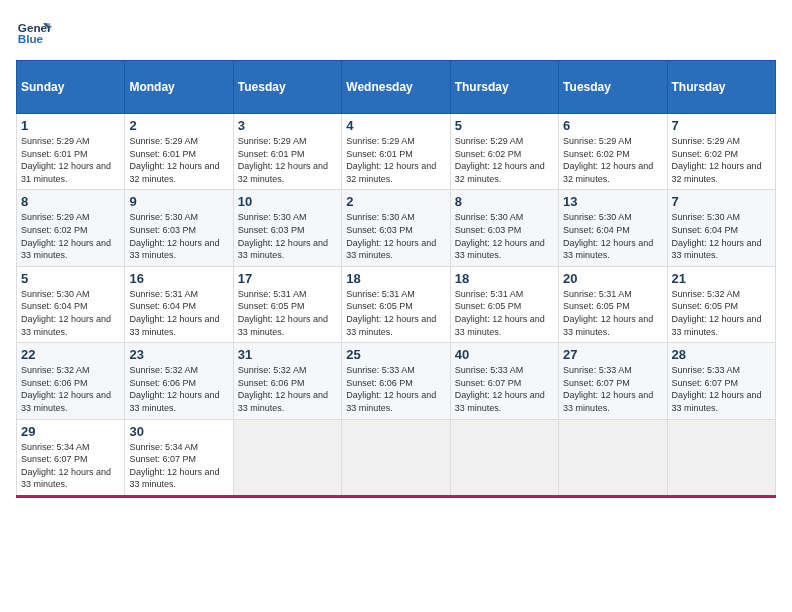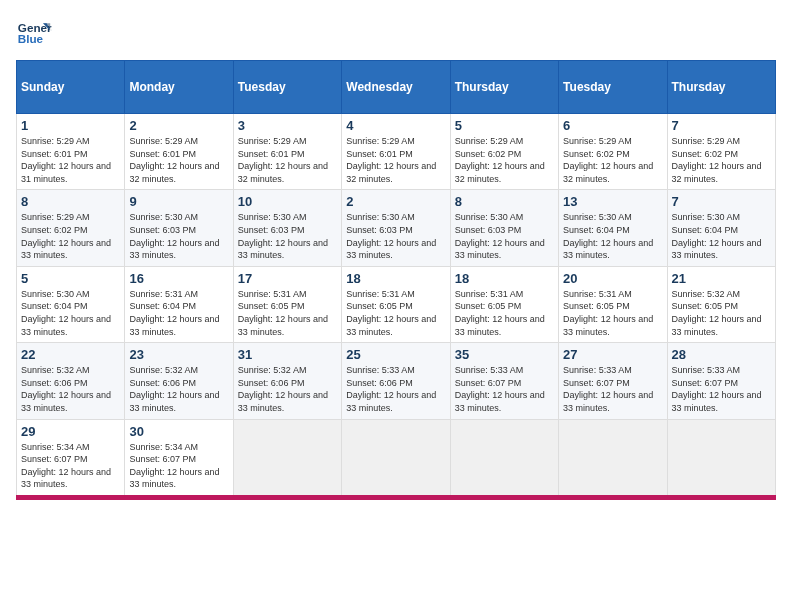--- a/index.html
+++ b/index.html
@@ -75,21 +75,21 @@
     }
     .day-info {
       font-size: 9px;
       line-height: 1.4;
       color: #333;
     }
     .empty-cell {
       background: #f0f0f0 !important;
     }
     .last-row td {
-      border-bottom: 5px solid #be185d;
+      border-bottom: 3px solid #be185d;
     }
   </style>
 </head>
 <body>
 
 <div class="header-area">
   <div class="logo">
     <svg class="logo-icon" viewBox="0 0 40 40">
       <text x="2" y="18" font-size="13" font-weight="bold" fill="#1a3a5c">General</text>
       <text x="2" y="30" font-size="13" font-weight="bold" fill="#2a6ebb">Blue</text>
@@ -217,21 +217,21 @@
         </td>
         <td>
           <span class="day-number">31</span>
           <div class="day-info">Sunrise: 5:32 AM<br>Sunset: 6:06 PM<br>Daylight: 12 hours and 33 minutes.</div>
         </td>
         <td>
           <span class="day-number">25</span>
           <div class="day-info">Sunrise: 5:33 AM<br>Sunset: 6:06 PM<br>Daylight: 12 hours and 33 minutes.</div>
         </td>
         <td>
-          <span class="day-number">35</span>
+          <span class="day-number">40</span>
           <div class="day-info">Sunrise: 5:33 AM<br>Sunset: 6:07 PM<br>Daylight: 12 hours and 33 minutes.</div>
         </td>
         <td>
           <span class="day-number">27</span>
           <div class="day-info">Sunrise: 5:33 AM<br>Sunset: 6:07 PM<br>Daylight: 12 hours and 33 minutes.</div>
         </td>
         <td>
           <span class="day-number">28</span>
           <div class="day-info">Sunrise: 5:33 AM<br>Sunset: 6:07 PM<br>Daylight: 12 hours and 33 minutes.</div>
         </td>

